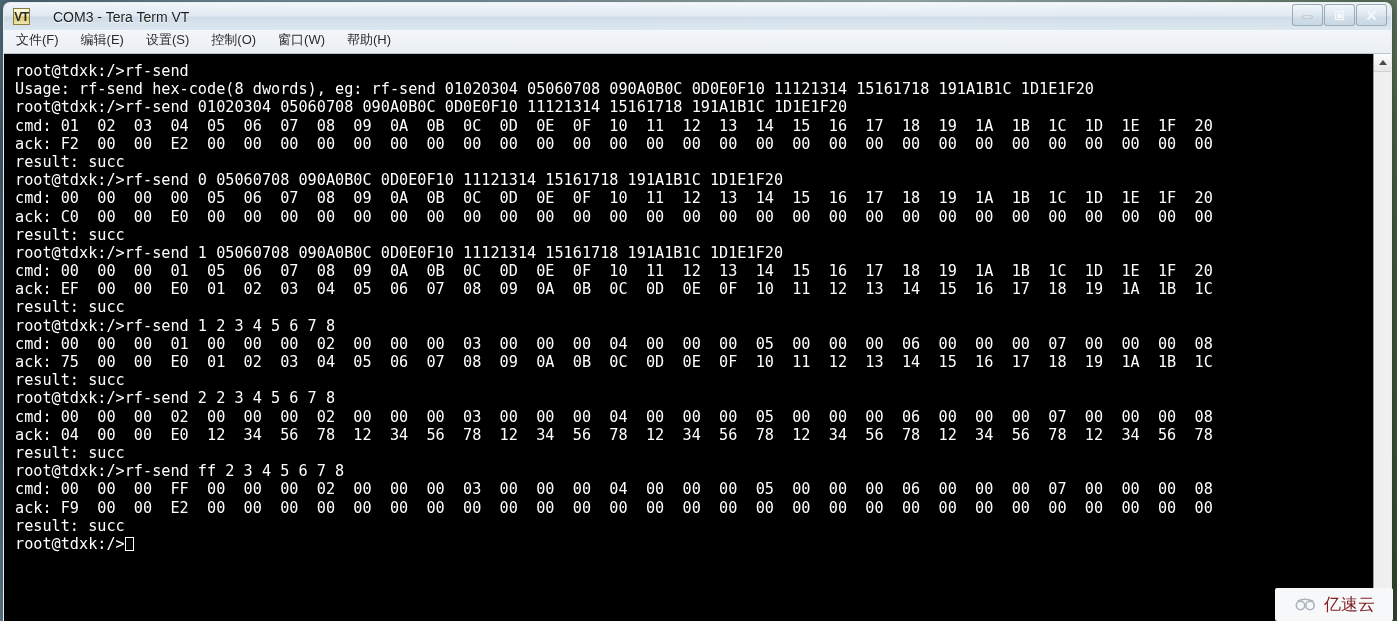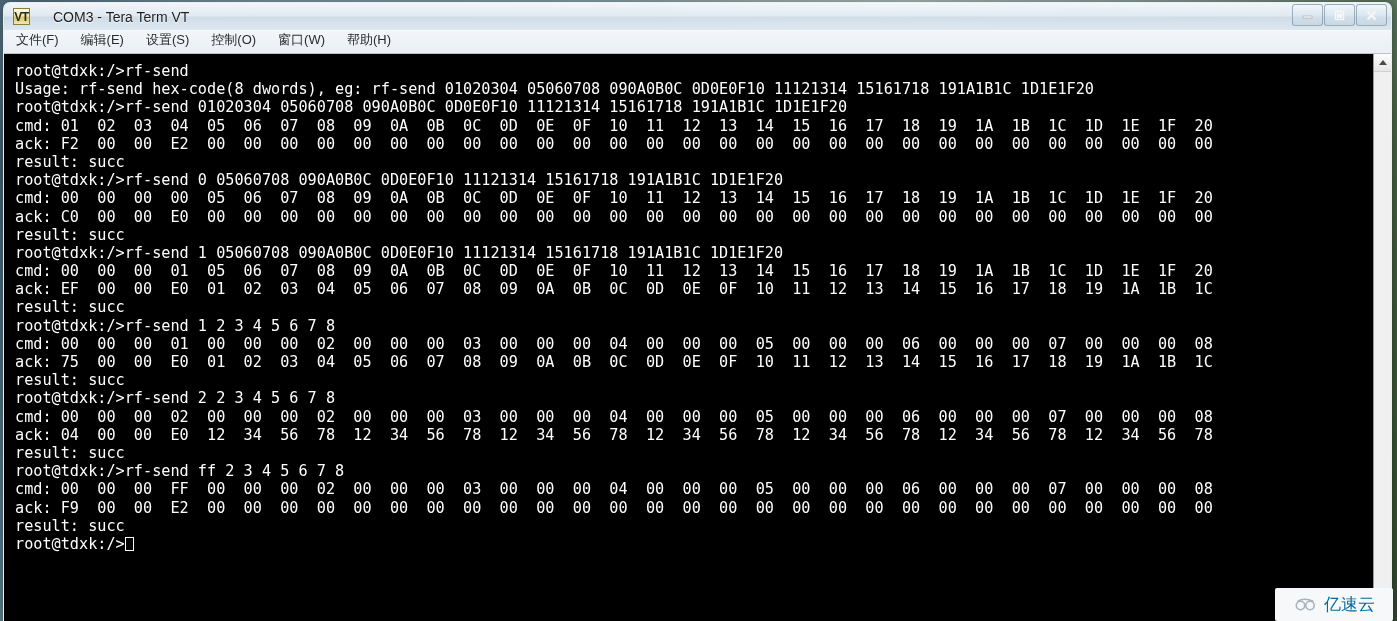--- a/index.html
+++ b/index.html
@@ -197,21 +197,21 @@
     height: 33px;
     background: #f7f8fa;
     display: flex;
     align-items: center;
     justify-content: center;
     gap: 5px;
     border-radius: 2px;
   }
   #watermark .wm-text {
     font-size: 17px;
-    color: #0369a1;
+    color: #7f1d1d;
     font-family: "DejaVu Sans", sans-serif;
     letter-spacing: 0px;
   }
   #watermark .wm-logo { display: block; }
 </style>
 </head>
 <body>
 
 <div id="desktop"></div>
 

